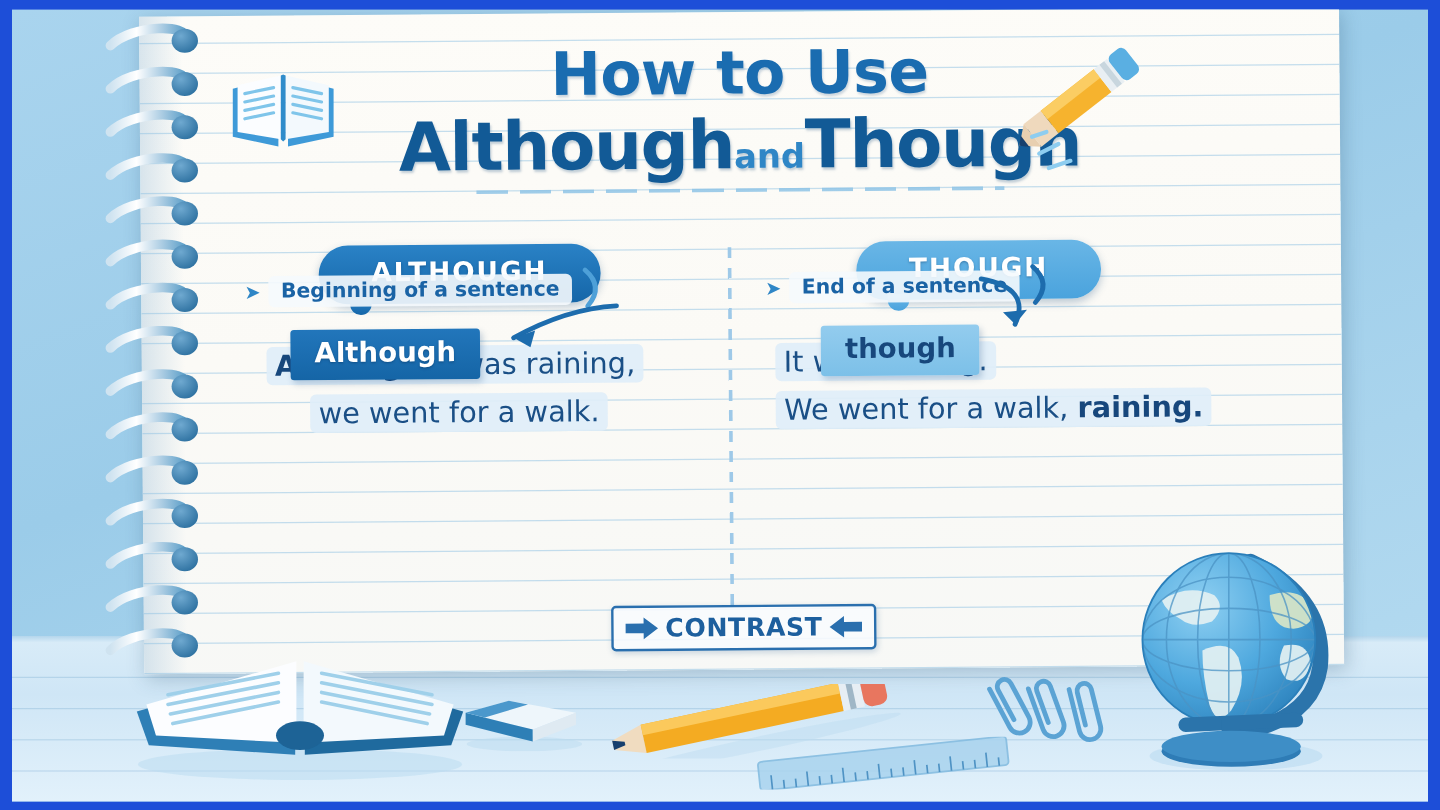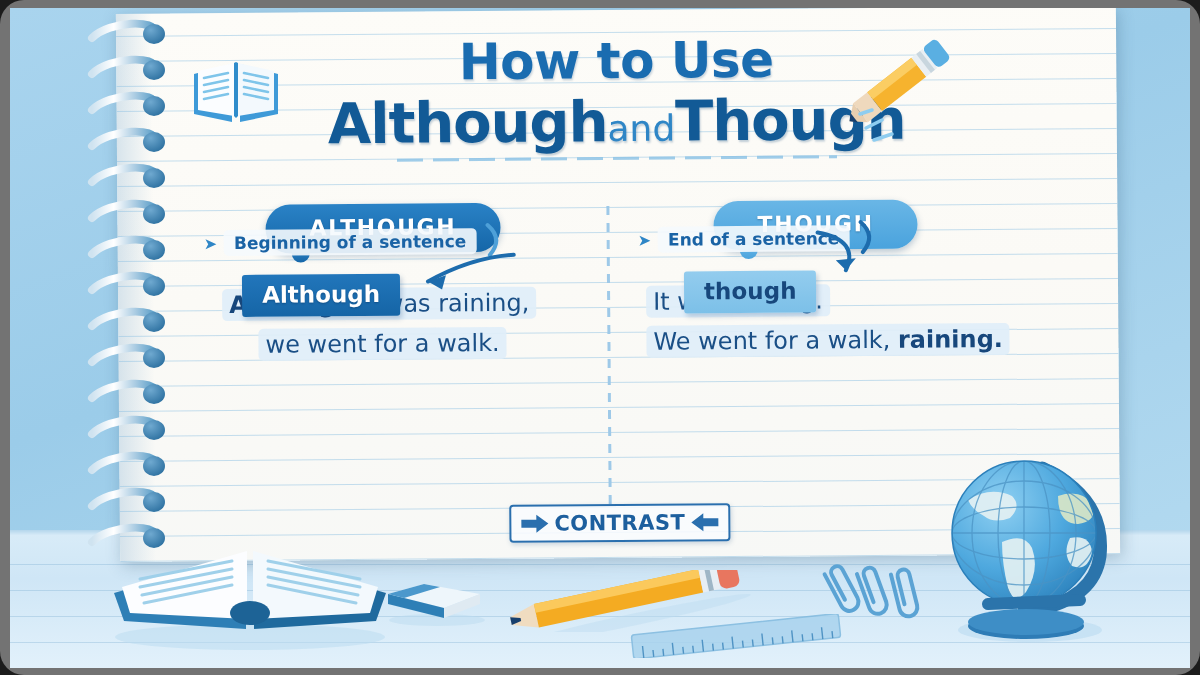--- a/index.html
+++ b/index.html
@@ -11,23 +11,22 @@
     overflow: hidden;
     background: #1c1c1c;
     font-family: "Liberation Sans", sans-serif;
   }
 
   
   .frame {
     position: relative;
     width: 1200px;
     height: 675px;
-    background: #737373;
+    background: #1d4ed8;
     overflow: hidden;
-    border-radius: 24px;
   }
 
   
   .wall {
     position: absolute;
     left: 10px; top: 8px;
     width: 1180px; height: 660px;
     background: linear-gradient(160deg, #a9d4ee 0%, #9bcce9 40%, #b7dcf1 100%);
     overflow: hidden;
   }
@@ -110,22 +109,22 @@
   .title-l2 {
     margin-top: 8px;
     font-family: "DejaVu Sans", sans-serif;
     font-size: 56px;
     font-weight: bold;
     color: #125a96;
     letter-spacing: -1px;
     text-shadow: 1px 2px 2px rgba(20,70,120,0.25);
   }
   .title-and {
-    font-size: 36px;
-    font-weight: normal;
+    font-size: 28px;
+    font-weight: bold;
     color: #2f86c6;
     letter-spacing: 0;
   }
   .title-underline {
     margin: 7px auto 0;
     width: 440px; height: 3px;
     background: repeating-linear-gradient(90deg,
       #8fc4e6 0 26px, transparent 26px 36px);
     opacity: .85;
   }

